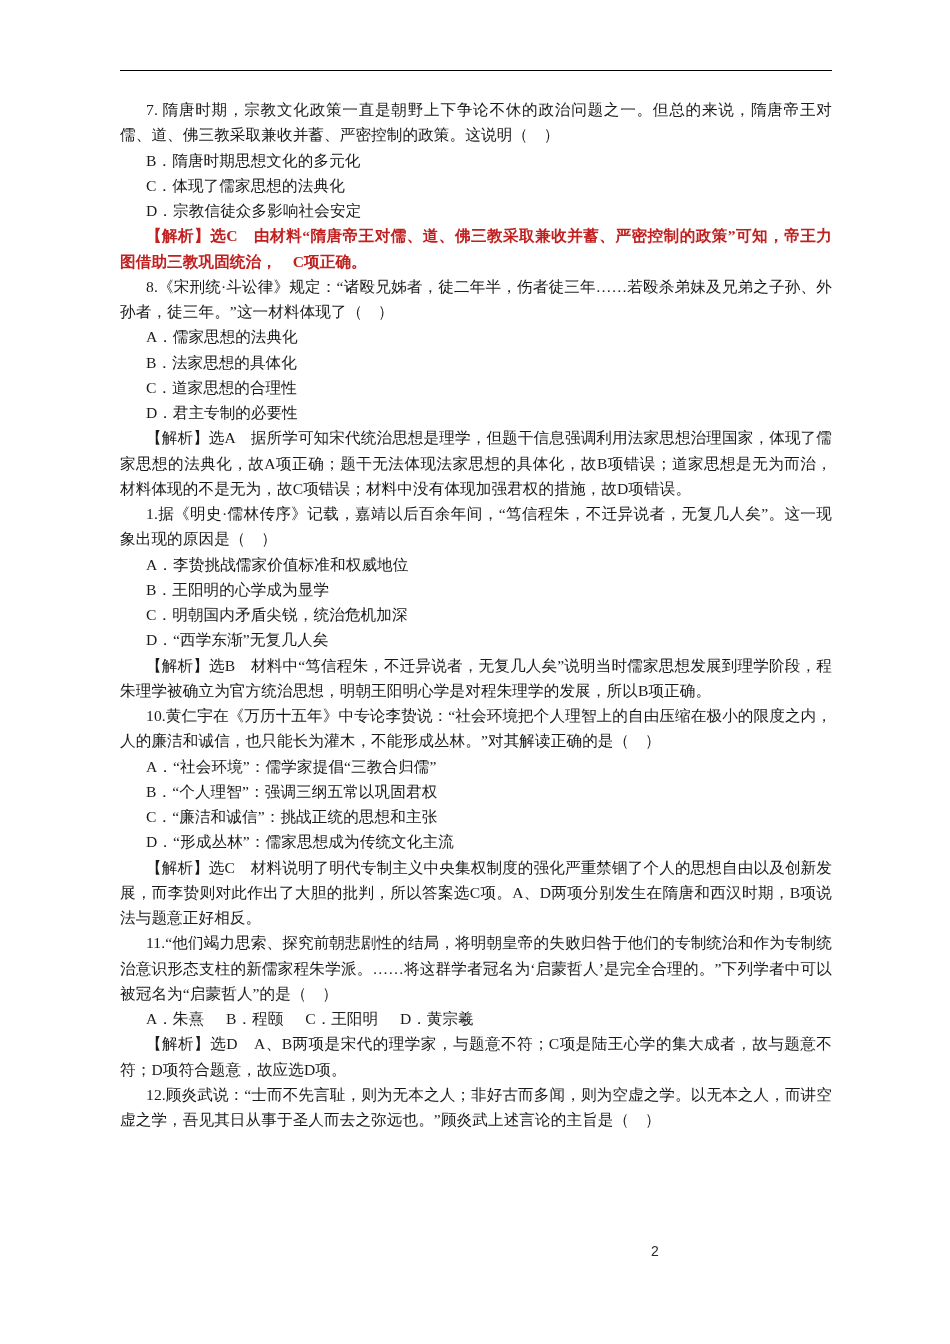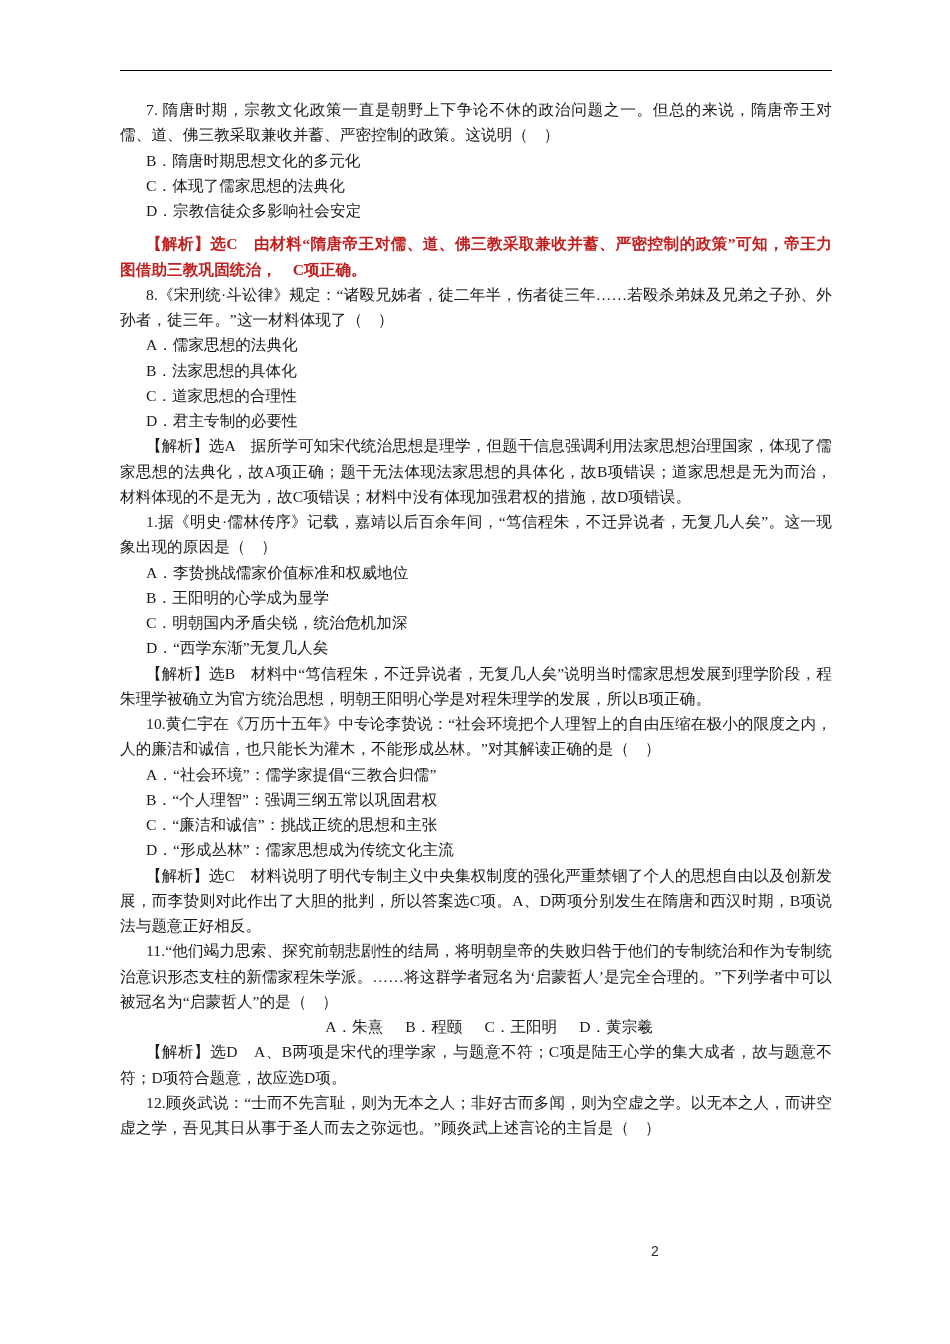--- a/index.html
+++ b/index.html
@@ -58,29 +58,27 @@
   .opt-row .cell {
     width: 50%;
   }
   .opt-inline {
     padding-left: 26px;
     font-size: 15.6px;
     line-height: 1.62;
     color: #1a1a1a;
     display: flex;
     gap: 22px;
-    justify-content: center;
   }
   .expl {
     text-indent: 26px;
   }
   .expl.red {
     color: #C0201F;
     font-weight: 600;
-    margin-top: 8px;
   }
   .page-num {
     position: absolute;
     left: 0;
     top: 1243px;
     width: 950px;
     text-align: center;
     font-size: 14px;
     color: #2a2a2a;
     font-family: "Liberation Sans", sans-serif;

